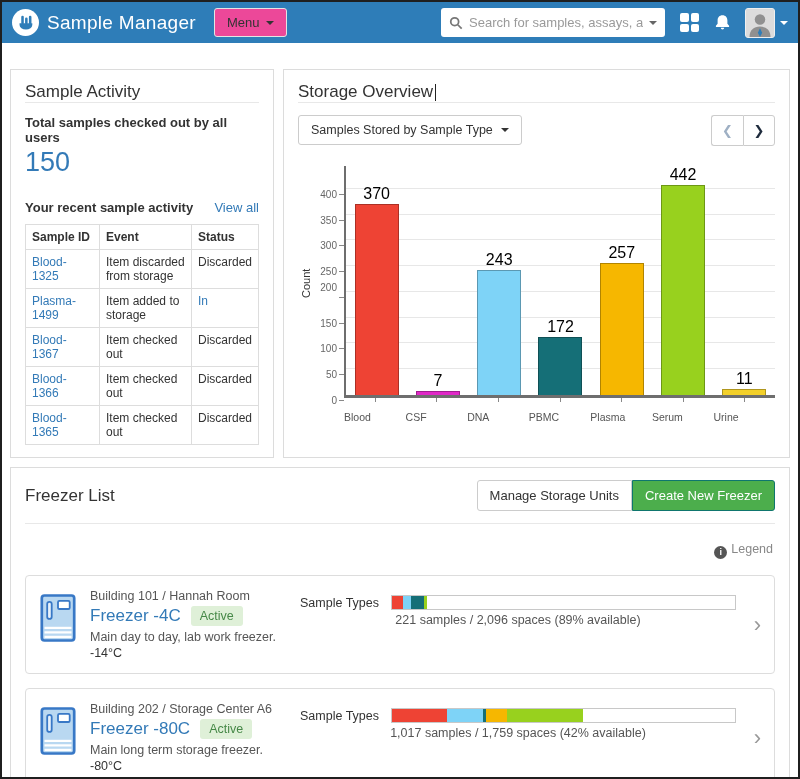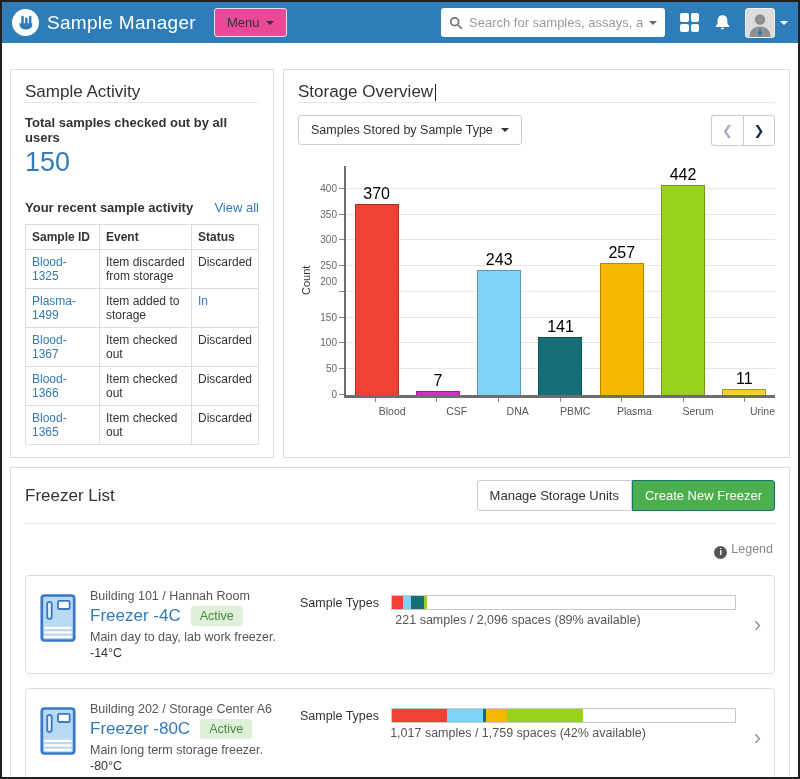--- a/index.html
+++ b/index.html
@@ -65,21 +65,21 @@
   .yaxis { position:relative; width:30px; margin-bottom:22px; }
   .yaxis span { position:absolute; right:7px; font-size:10px; color:#666; }
   .yaxis i { position:absolute; right:0; width:5px; height:1px; background:#888; }
   .plotwrap { flex:1; }
   .plot { position:relative; height:232px; border-left:2px solid #6e6e6e; border-bottom:3px solid #6e6e6e; display:flex; }
   .gridline { position:absolute; left:0; right:0; height:1px; background:#e7e7e7; z-index:0; }
   .bar-slot { flex:1; display:flex; flex-direction:column; justify-content:flex-end; align-items:center; z-index:1; }
   .bar-value { font-size:16px; color:#000; margin-bottom:1px; }
   .bar { width:44px; border:1px solid rgba(0,0,0,0.28); border-bottom:none; }
   .xlabels { display:flex; position:relative; }
-  .xslot { flex:1; position:relative; text-align:right; font-size:10.5px; color:#555; padding-top:7px; }
+  .xslot { flex:1; position:relative; text-align:left; font-size:10.5px; color:#555; padding-top:13px; }
   .xslot i { position:absolute; top:0; left:50%; width:1px; height:4px; background:#888; }
 
   
   .freezer-panel { margin-top:9px; }
   .fz-header { display:flex; align-items:center; justify-content:space-between; border-bottom:1px solid #e8e8e8; padding-bottom:12px; margin-bottom:10px; }
   .btn-group { display:flex; }
   .btn-default { background:#fff; border:1px solid #ccc; color:#333; padding:7px 12px; font-size:13px; border-radius:3px 0 0 3px; cursor:pointer; font-family:inherit; }
   .btn-success { background:#4cae4c; border:1px solid #0f766e; color:#fff; padding:7px 12px; font-size:13px; border-radius:0 3px 3px 0; cursor:pointer; font-family:inherit; }
   .legend-row { text-align:right; color:#888; font-size:12.5px; padding:8px 2px 2px; }
   .legend-row .info-ic { display:inline-block; width:13px; height:13px; border-radius:50%; background:#555; color:#fff; font-size:9px; font-weight:bold; text-align:center; line-height:13px; margin-right:4px; vertical-align:-2px; font-style:normal; }
@@ -258,21 +258,21 @@
                 </div>
                 <div class="bar-slot">
                   <div class="bar-value">7</div>
                   <div class="bar" style="height: 3.60889px; background: rgb(224, 40, 199);"></div>
                 </div>
                 <div class="bar-slot">
                   <div class="bar-value">243</div>
                   <div class="bar" style="height: 125.28px; background: rgb(126, 211, 247);"></div>
                 </div>
                 <div class="bar-slot">
-                  <div class="bar-value">141</div>
+                  <div class="bar-value">172</div>
                   <div class="bar" style="height: 58.2578px; background: rgb(21, 111, 119);"></div>
                 </div>
                 <div class="bar-slot">
                   <div class="bar-value">257</div>
                   <div class="bar" style="height: 132.498px; background: rgb(246, 183, 0);"></div>
                 </div>
                 <div class="bar-slot">
                   <div class="bar-value">442</div>
                   <div class="bar" style="height: 227.876px; background: rgb(152, 209, 30);"></div>
                 </div>

